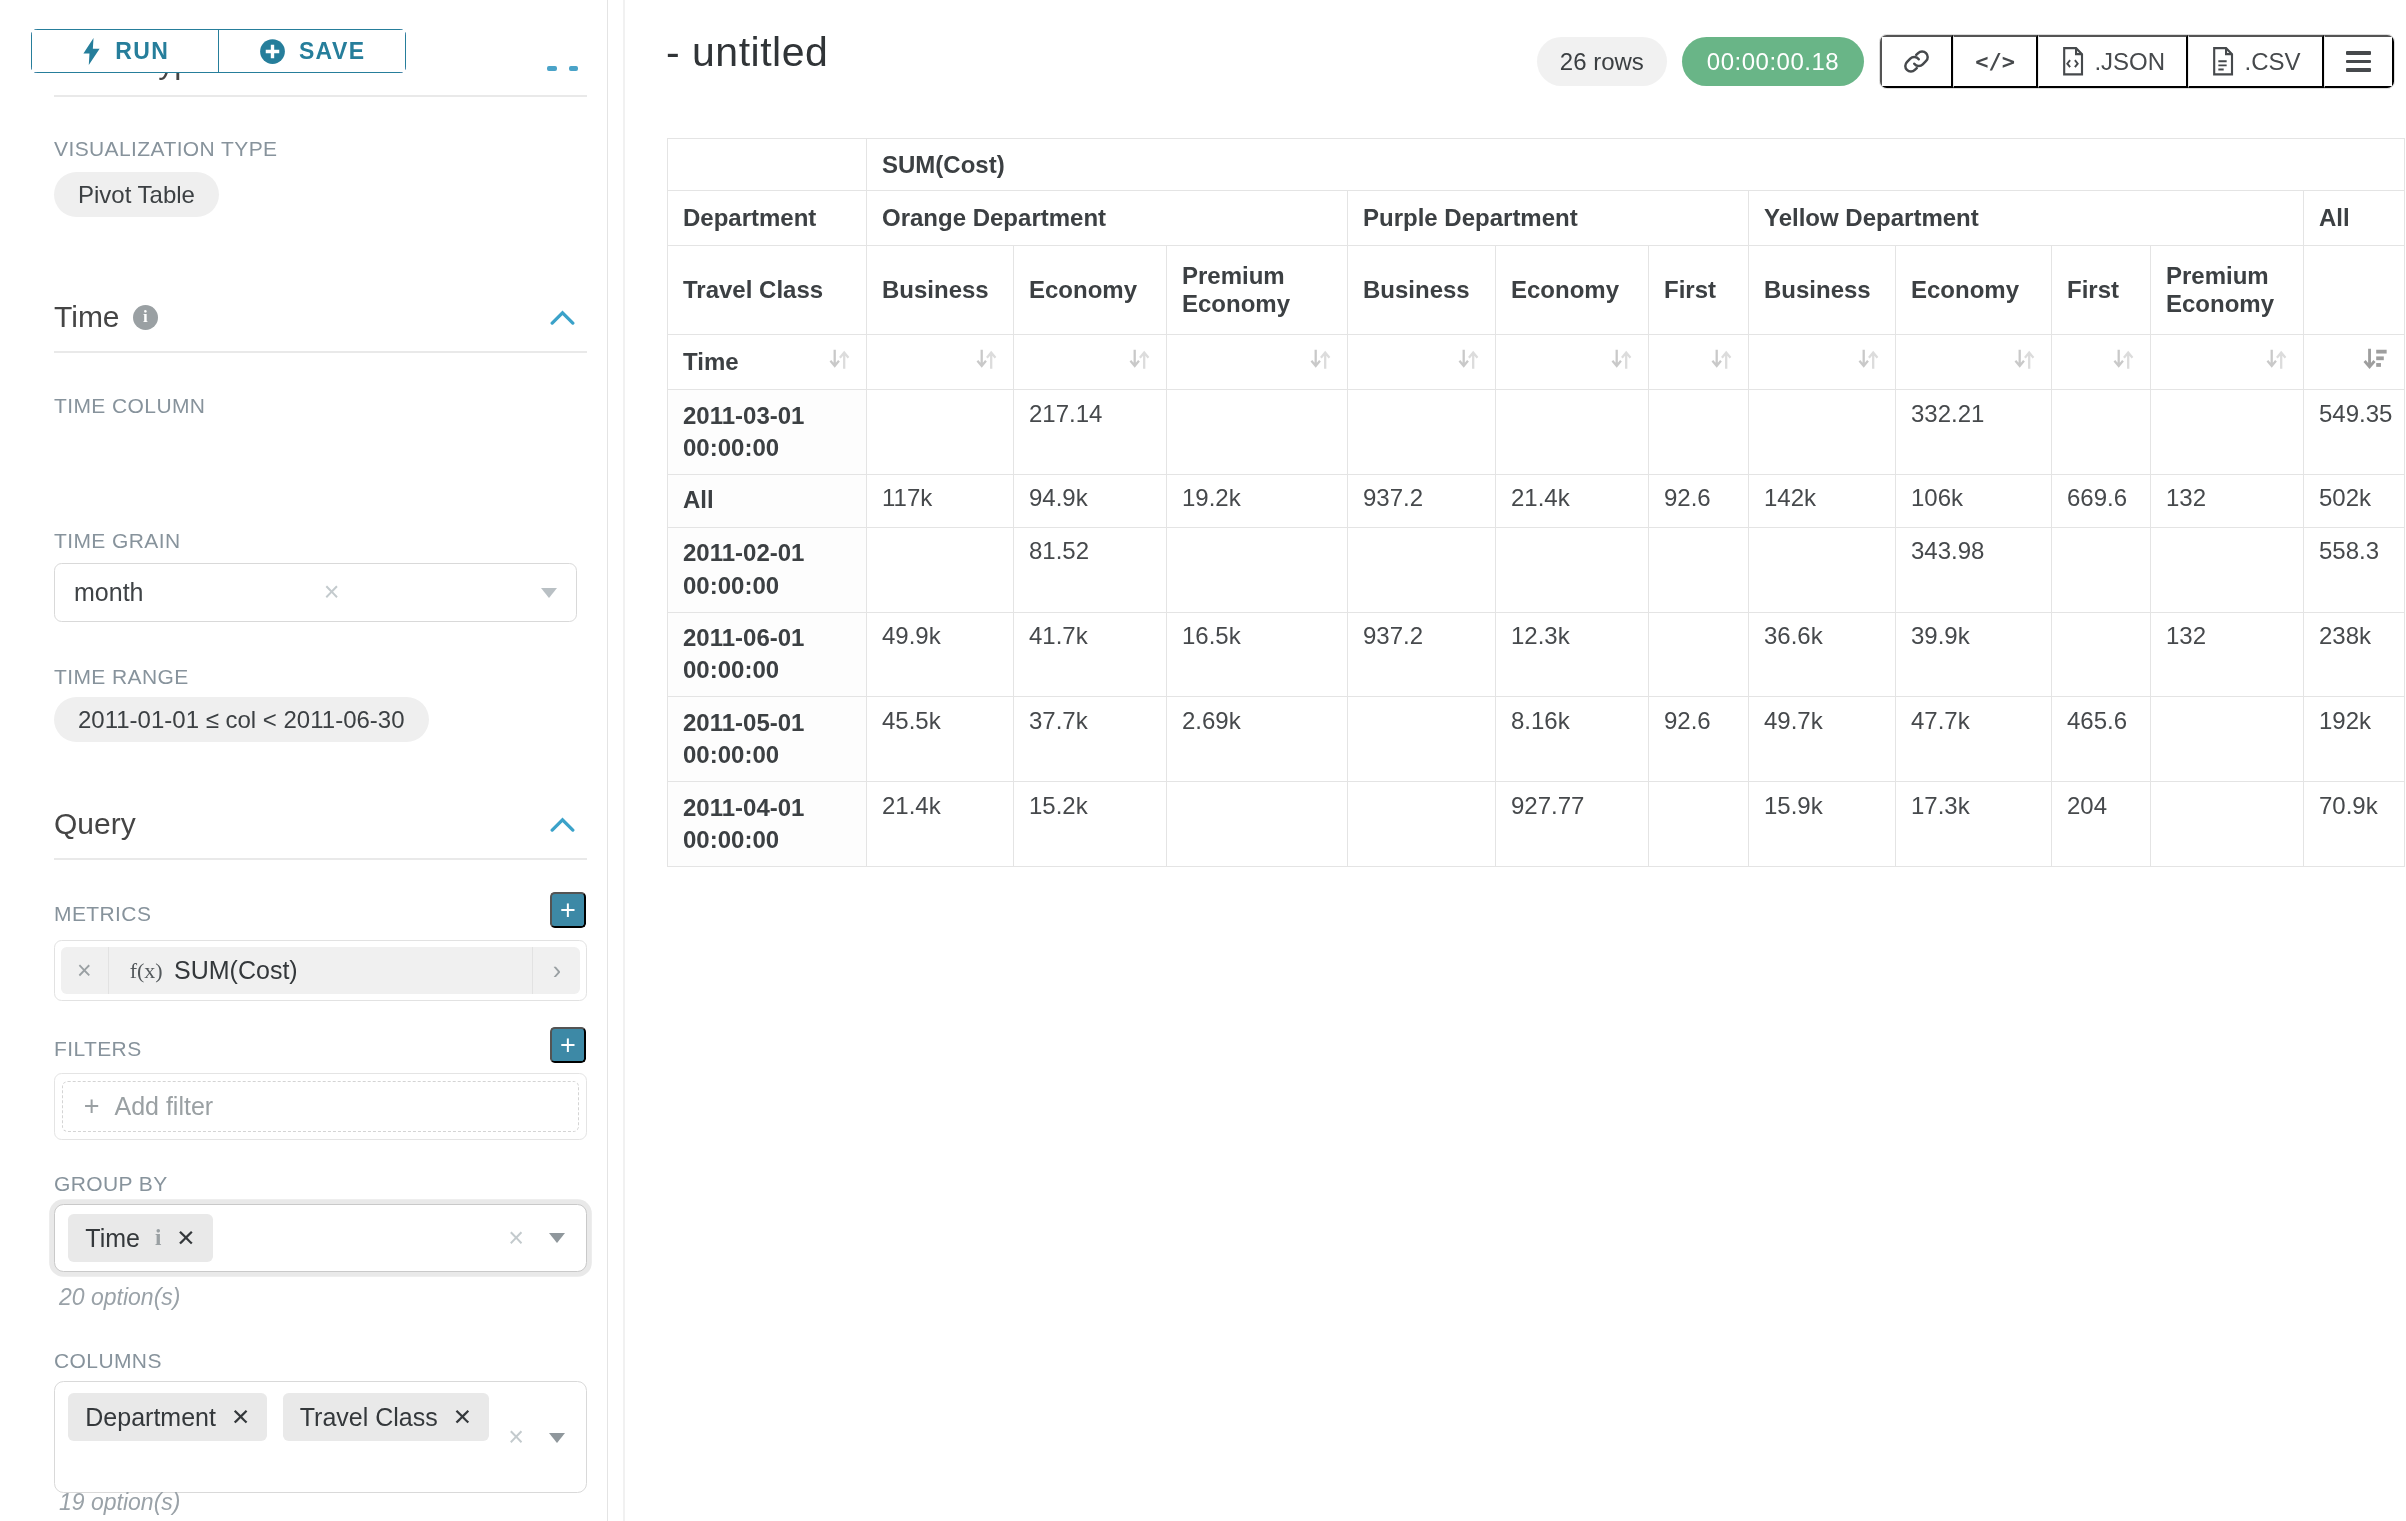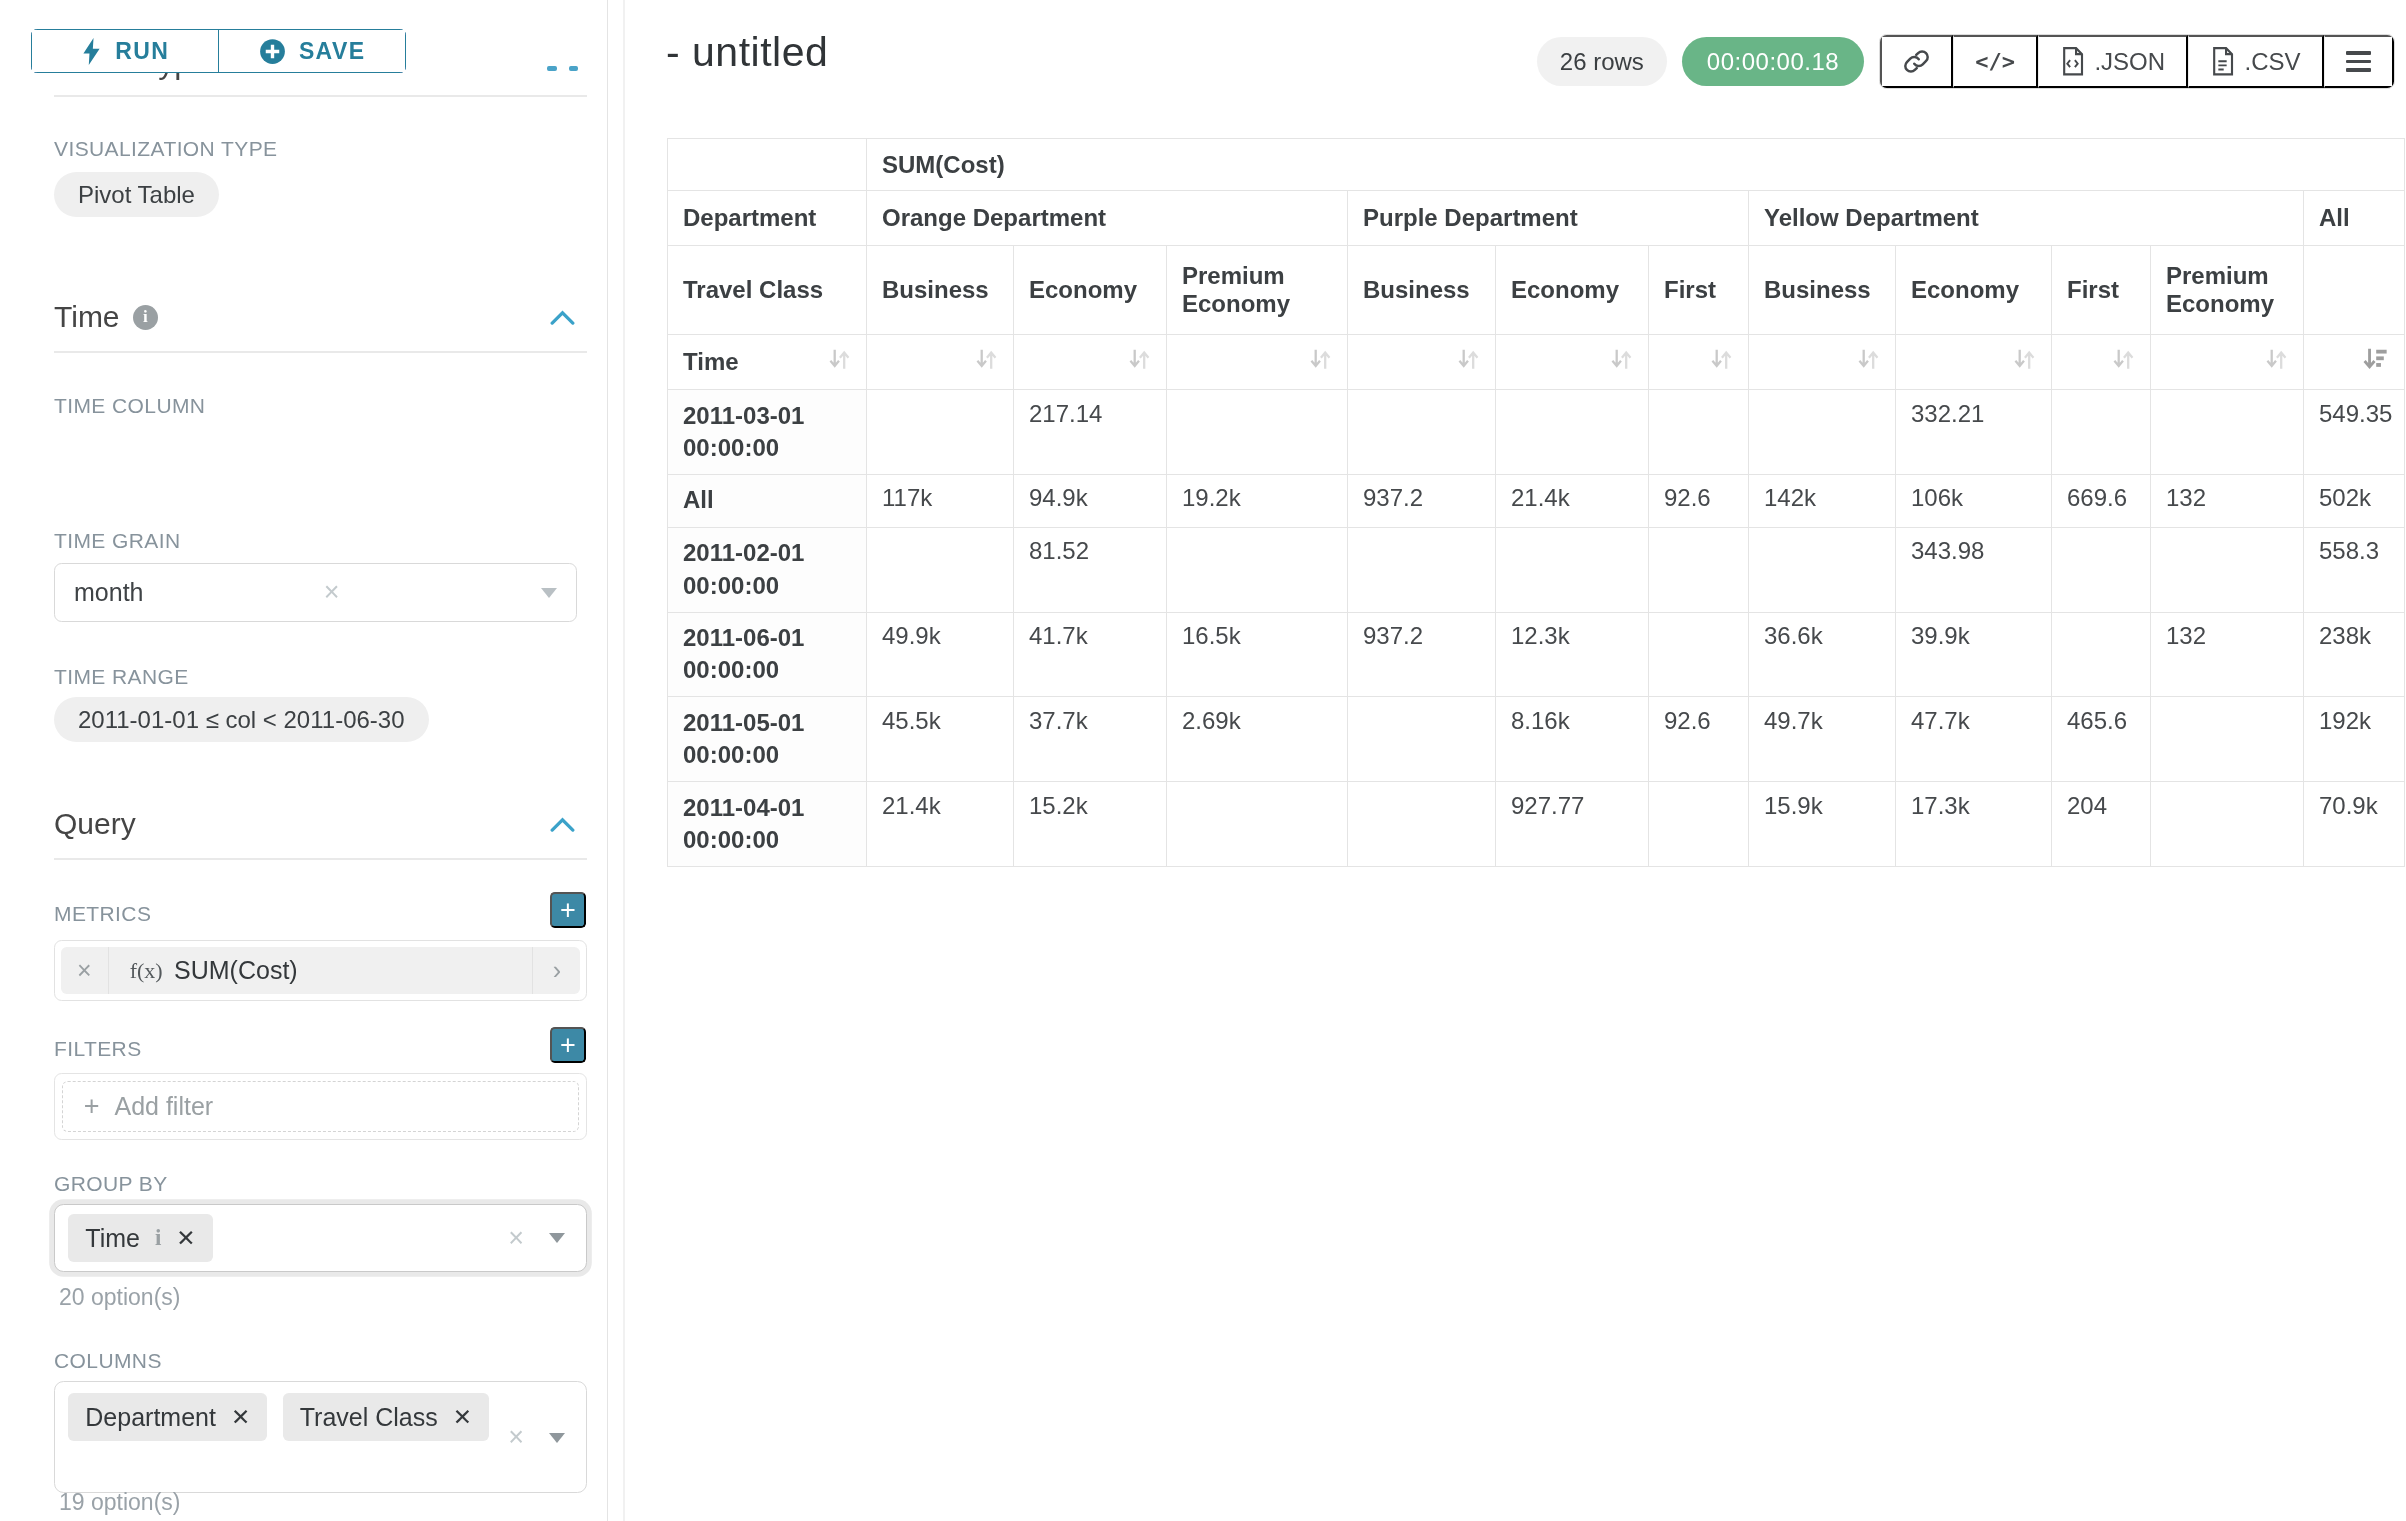--- a/index.html
+++ b/index.html
@@ -61,21 +61,21 @@
   .multi-select { position:absolute; left:54px; width:533px; border:1.9px solid #d9d9d9; border-radius:9.5px; background:#fff; }
   .multi-select.focused { border-color:#c9c9c9; box-shadow:0 0 0 4.8px #e9e9e9; }
   .ms-pill { display:inline-flex; align-items:center; gap:15px; background:#e9e9e9; border-radius:5.7px;
     padding:9.5px 17px; font-size:25px; color:#34383b; margin-right:11.4px; }
   .ms-pill .pill-i { color:#9aa0a3; font-weight:700; font-family:"Liberation Serif",serif; font-size:23px; }
   .ms-pill .pill-x { font-weight:700; font-size:23px; color:#34383b; }
   .ms-right { position:absolute; right:21px; display:flex; align-items:center; gap:25px; }
   .ms-right .x { color:#c3cacd; font-size:27px; }
   .ms-right .caret { width:0; height:0; border-left:8.6px solid transparent; border-right:8.6px solid transparent;
     border-top:10.5px solid #8f979c; }
-  .hint { position:absolute; left:59px; font-size:23px; color:#9aa2a8; }
+  .hint { position:absolute; left:59px; font-size:23px; color:#9aa2a8;font-style:italic; }
 
   
   .main-title { position:absolute; left:666px; top:28.5px; font-size:41px; color:#303437; letter-spacing:0.5px; }
   .header-controls { position:absolute; top:34px; right:11.4px; display:flex; align-items:center; gap:15px; }
   .rows-badge { background:#f1f1f1; border-radius:25px; padding:10.5px 23px; font-size:24px; color:#3b3f42; }
   .timer-badge { background:#69b587; border-radius:25px; padding:10.5px 25px; font-size:24px; color:#fff; letter-spacing:0.5px; }
   .icon-group { display:flex; align-items:stretch; border:1.9px solid #dcdcdc; border-radius:7.6px; overflow:hidden; background:#fff; height:55px; }
   .icon-group .ibtn { display:flex; align-items:center; justify-content:center; gap:9.5px; padding:0 21px;
     background:#fff; color:#46494c; font-size:24px; }
   .icon-group .ibtn + .ibtn { border-left:1.9px solid #ececec; }

